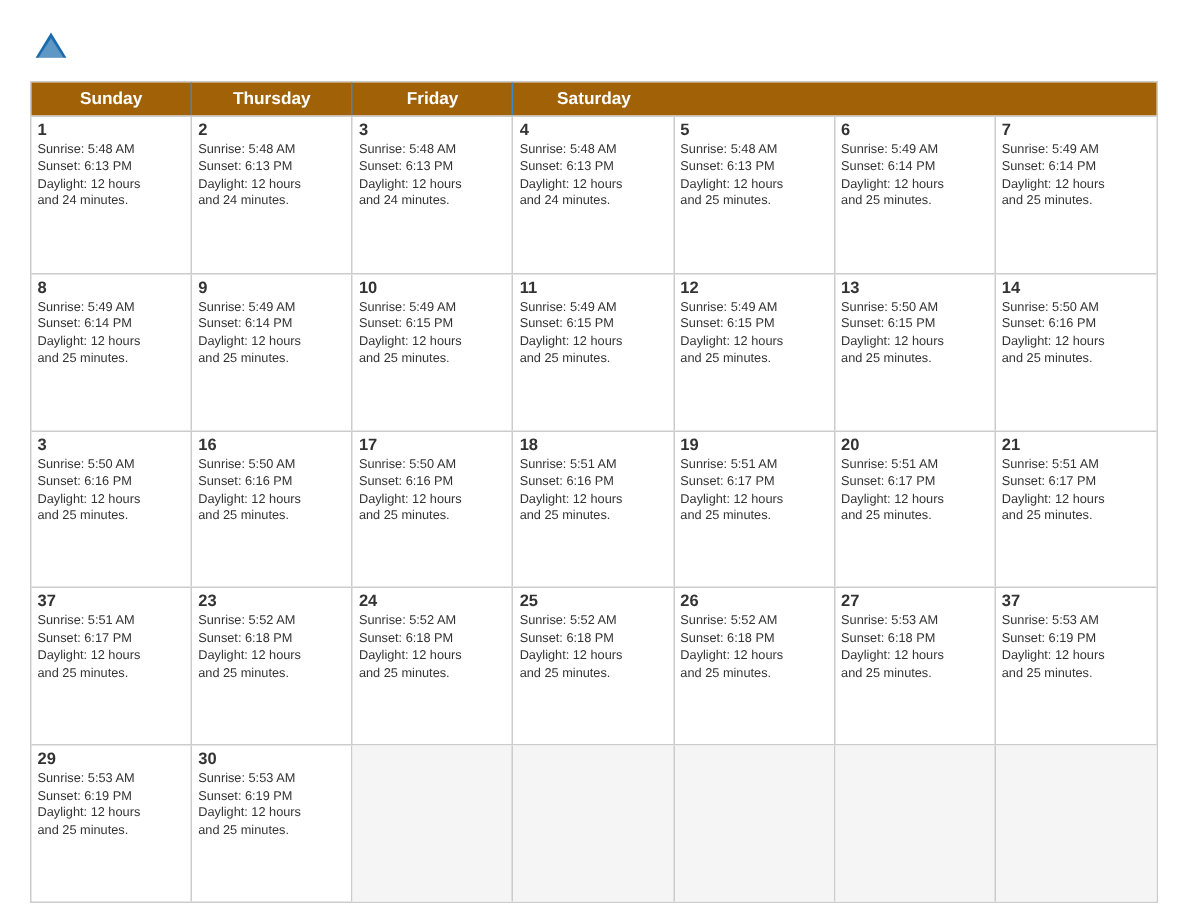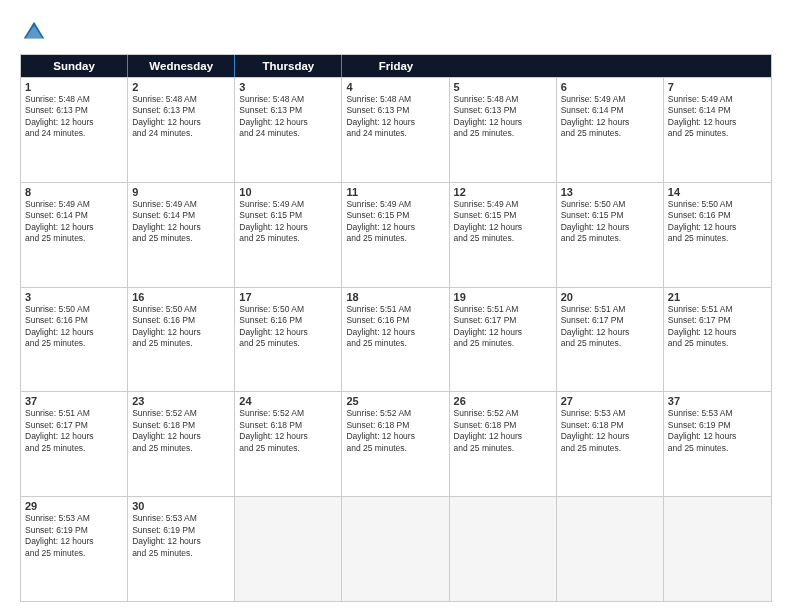--- a/index.html
+++ b/index.html
@@ -61,21 +61,21 @@
     }
     .calendar {
       flex: 1;
       display: flex;
       flex-direction: column;
       border: 1px solid #ccc;
     }
     .cal-header {
       display: grid;
       grid-template-columns: repeat(7, 1fr);
-      background: #0f172a;
+      background: #a16207;
     }
     .cal-header-cell {
       color: #fff;
       font-size: 11.5px;
       font-weight: bold;
       text-align: center;
       padding: 5px 2px;
       border-right: 1px solid #3a87cc;
     }
     .cal-header-cell:last-child { border-right: none; }
@@ -131,23 +131,23 @@
     </div>
     <div class="title-block">
       <div class="month-title"></div>
       <div class="location"></div>
     </div>
   </div>
 
   <div class="calendar">
     <div class="cal-header" id="cal-header">
         <div class="cal-header-cell">Sunday</div>
-        <div class="cal-header-cell">Wednesday</div>
         <div class="cal-header-cell">Thursday</div>
         <div class="cal-header-cell">Friday</div>
+        <div class="cal-header-cell">Saturday</div>
       </div>
     <div class="cal-body" id="cal-body">
         <div class="cal-row">
           <div class="cal-cell">
             <span class="day-num">1</span>
             <div class="cell-text">Sunrise: 5:48 AM<br>Sunset: 6:13 PM<br>Daylight: 12 hours<br>and 24 minutes.</div>
           </div>
           <div class="cal-cell">
             <span class="day-num">2</span>
             <div class="cell-text">Sunrise: 5:48 AM<br>Sunset: 6:13 PM<br>Daylight: 12 hours<br>and 24 minutes.</div>

